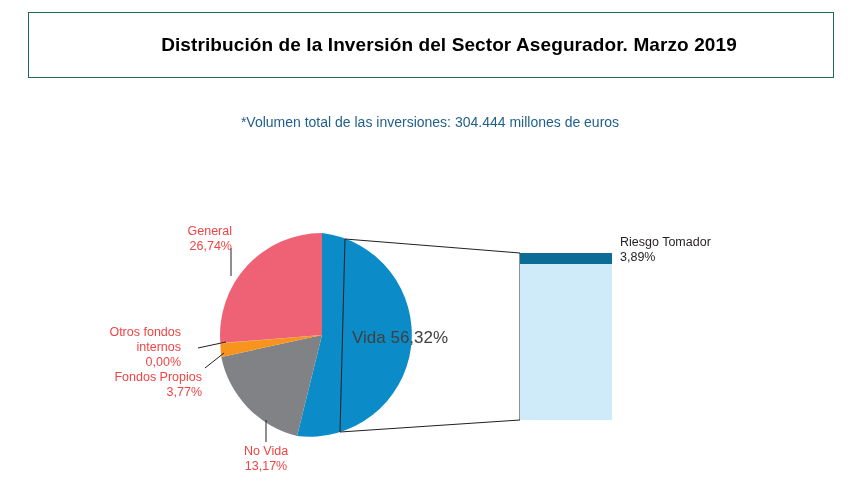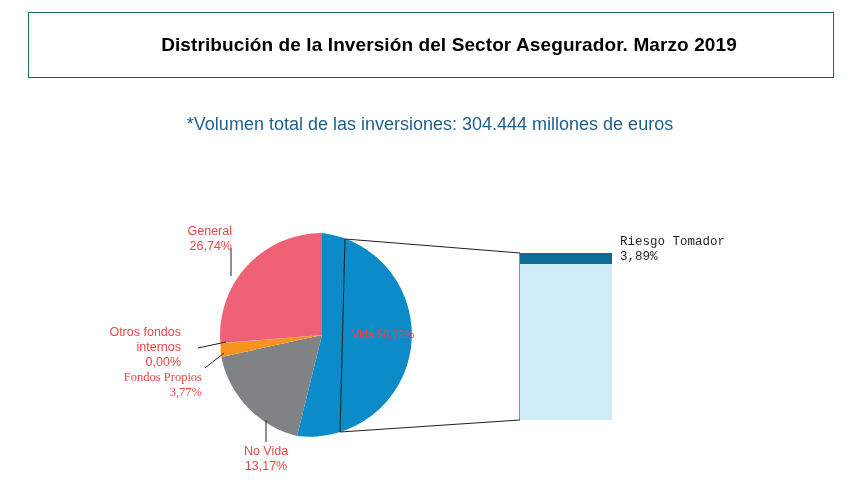--- a/index.html
+++ b/index.html
@@ -34,21 +34,21 @@
     text-align: right;
     letter-spacing: 0.1px;
     margin-left: 36px;
   }
   .subtitle {
     position: absolute;
     left: 0;
     top: 114px;
     width: 860px;
     text-align: center;
-    font-size: 18px;
+    font-size: 14px;
     color: #1f5f8b;
     font-weight: normal;
   }
   .chart-area {
     position: absolute;
     left: 0;
     top: 180px;
     width: 860px;
     height: 320px;
   }
@@ -65,22 +65,22 @@
     line-height: 15px;
     color: #ef4444;
     white-space: pre-line;
     text-align: center;
   }
   .lbl-left {
     text-align: right;
   }
   .pie-inner-label {
     position: absolute;
-    font-size: 11px;
-    color: #ef4444;
+    font-size: 17px;
+    color: #404040;
     white-space: nowrap;
   }
   .bar-label {
     position: absolute;
     font-size: 12.5px;
     line-height: 15px;
     color: #231f20;
     text-align: left;
     white-space: pre-line;
   }
@@ -119,25 +119,25 @@
     <line x1="266" y1="262" x2="266" y2="240" stroke="#231f20" stroke-width="1"></line>
   </svg>
 
   <div class="lbl lbl-left" style="left:140px; top:44px; width:92px;">General
 26,74%</div>
 
   <div class="lbl lbl-left" style="left:83px; top:145px; width:98px;">Otros fondos
 internos
 0,00%</div>
 
-  <div class="lbl lbl-left" style="left:84px; top:190px; width:118px;font-family:Liberation Serif, serif;">Fondos Propios
+  <div class="lbl lbl-left" style="left:84px; top:190px; width:118px;">Fondos Propios
 3,77%</div>
 
   <div class="lbl" style="left:212px; top:264px; width:108px;">No Vida
 13,17%</div>
 
   <div class="pie-inner-label" style="left:352px; top:148px;">Vida 56,32%</div>
 
-  <div class="bar-label" style="left:620px; top:55px; width:160px;font-family:Liberation Mono, monospace;">Riesgo Tomador
+  <div class="bar-label" style="left:620px; top:55px; width:160px;">Riesgo Tomador
 3,89%</div>
 
 
 </div>
 
 </body></html>

